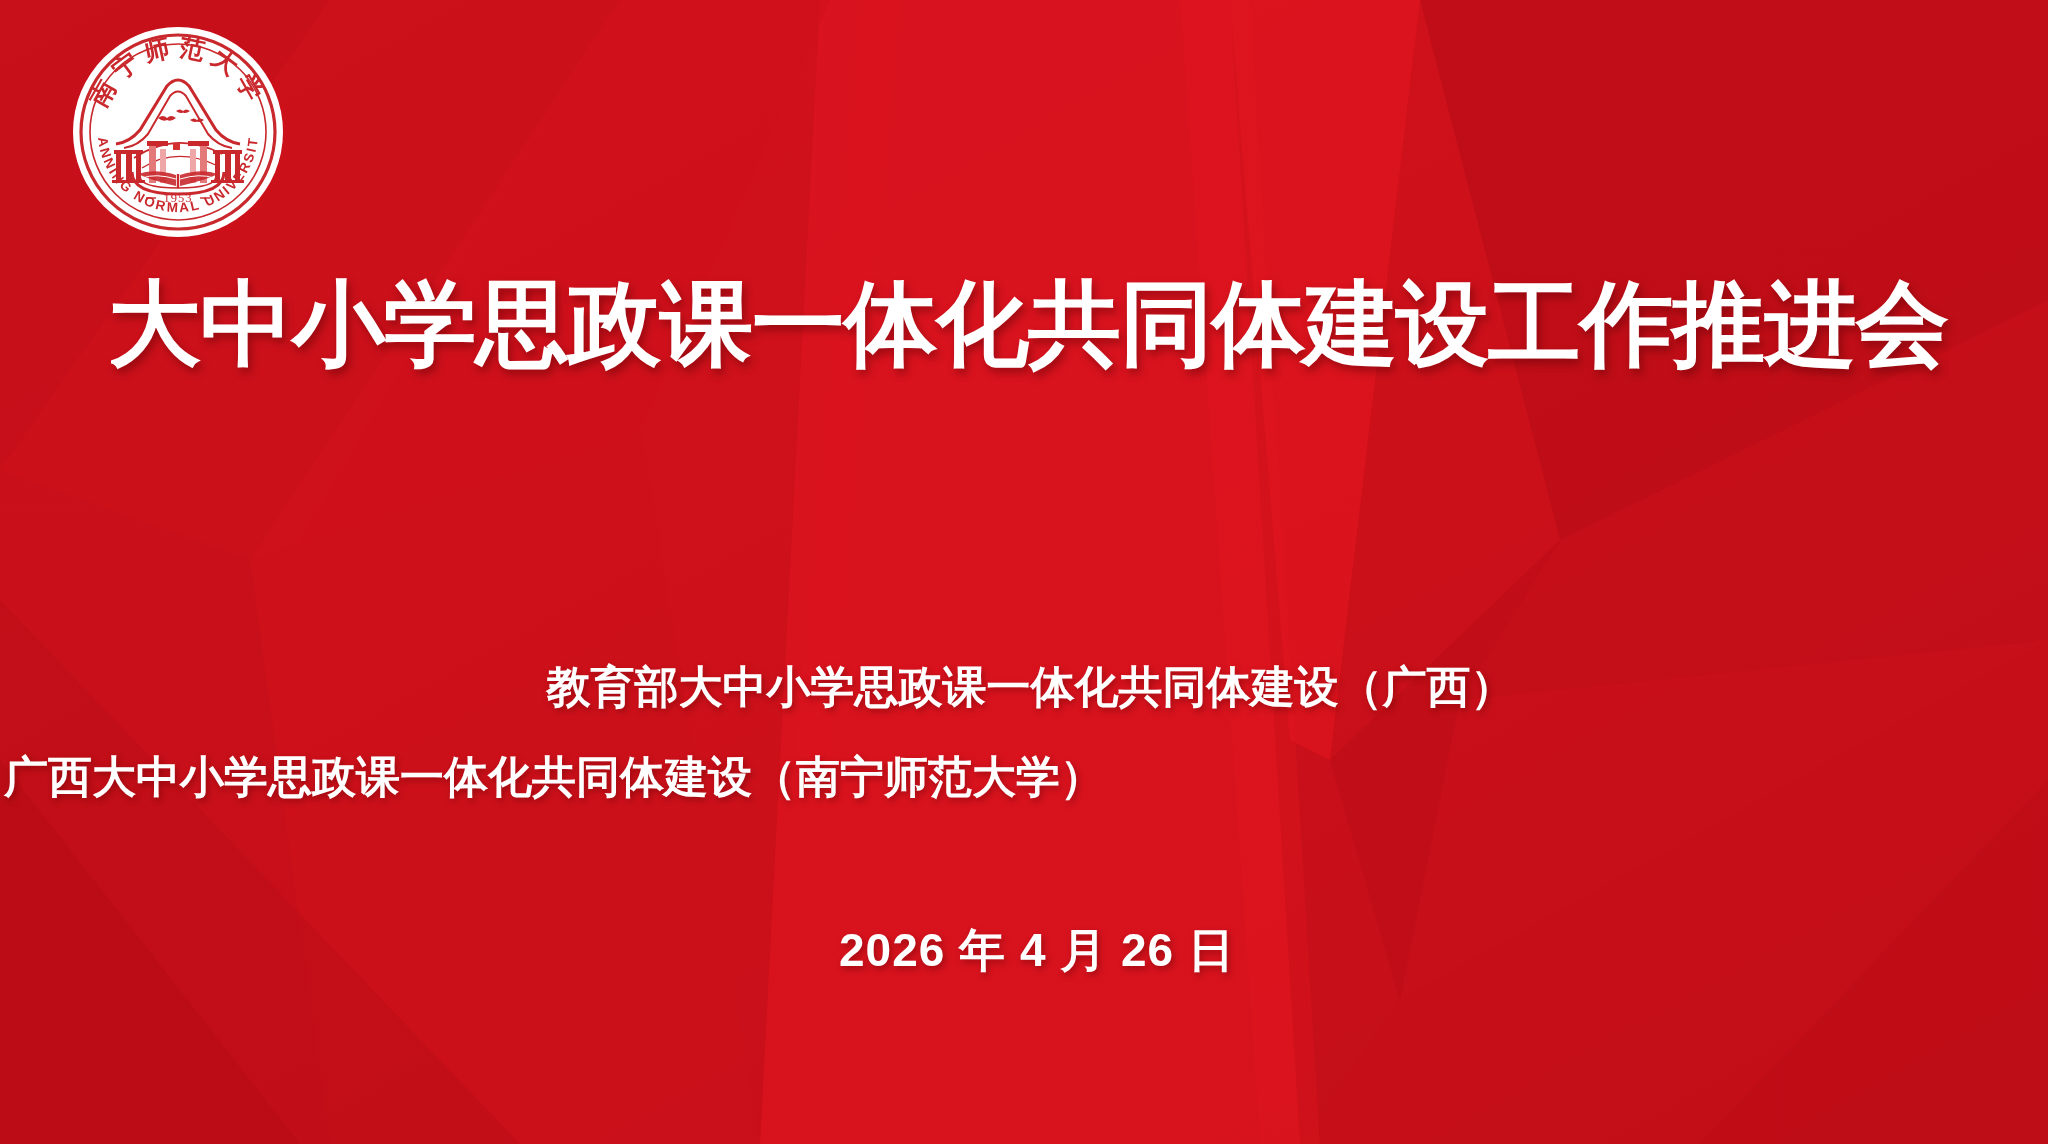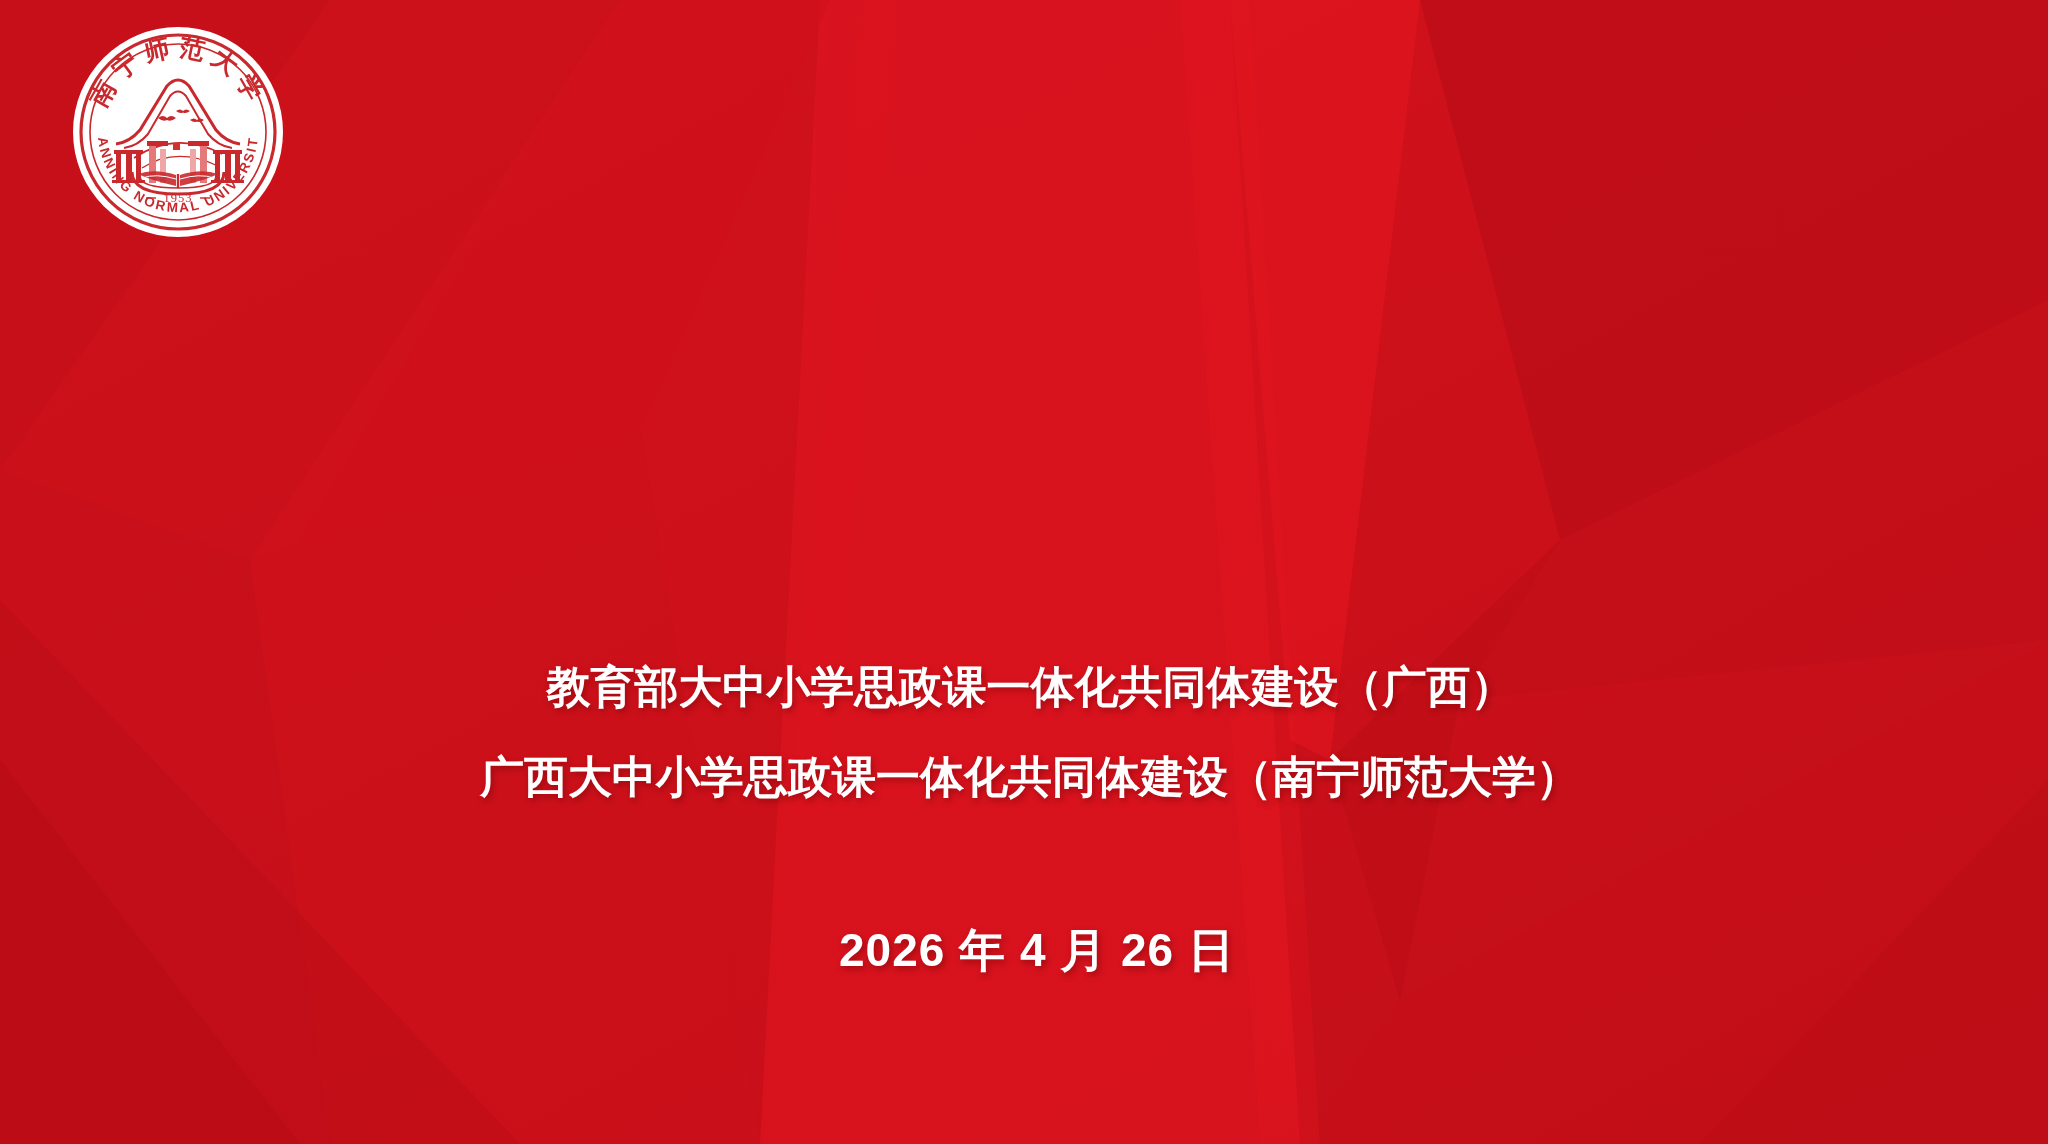--- a/index.html
+++ b/index.html
@@ -50,24 +50,24 @@
     left: 0; right: 0;
     top: 665px;
     text-align: center;
     font-size: 44px;
     line-height: 1.0;
     padding-left: 13px;
   }
   #sub-2 {
     left: 0; right: 0;
     top: 755px;
-    text-align: center;
+    text-align: left;
     font-size: 44px;
     line-height: 1.0;
-    padding-left: 12px;
+    padding-left: 4px;
   }
   #date-line {
     left: 0; right: 0;
     top: 927px;
     text-align: center;
     font-size: 46px;
     line-height: 1.0;
     padding-left: 26px;
     letter-spacing: 1px;
   }
@@ -188,20 +188,21 @@
         <path d="M104 149 Q82 142 66 148 Q78 154 104 160 Z" fill="#c9282c" opacity="0.9"></path>
         <path d="M108 149 Q130 142 146 148 Q134 154 108 160 Z" fill="#c9282c" opacity="0.9"></path>
         <path d="M104 153 Q84 147 70 152" fill="none" stroke="#ffffff" stroke-width="1"></path>
         <path d="M108 153 Q128 147 142 152" fill="none" stroke="#ffffff" stroke-width="1"></path>
         <path d="M60 146 Q60 168 106 168 Q152 168 152 146" fill="none" stroke="#c9282c" stroke-width="3"></path>
         <path d="M68 150 Q68 162 106 162 Q144 162 144 150" fill="none" stroke="#c9282c" stroke-width="1.6"></path>
       </g>
     </svg>
   </div>
 
+  <div class="txt" id="main-title">大中小学思政课一体化共同体建设工作推进会</div>
 
   <div class="txt" id="sub-1">教育部大中小学思政课一体化共同体建设（广西）</div>
 
   <div class="txt" id="sub-2">广西大中小学思政课一体化共同体建设（南宁师范大学）</div>
 
   <div class="txt" id="date-line">2026 年 4 月 26 日</div>
 
 </div>
 
 </body></html>

